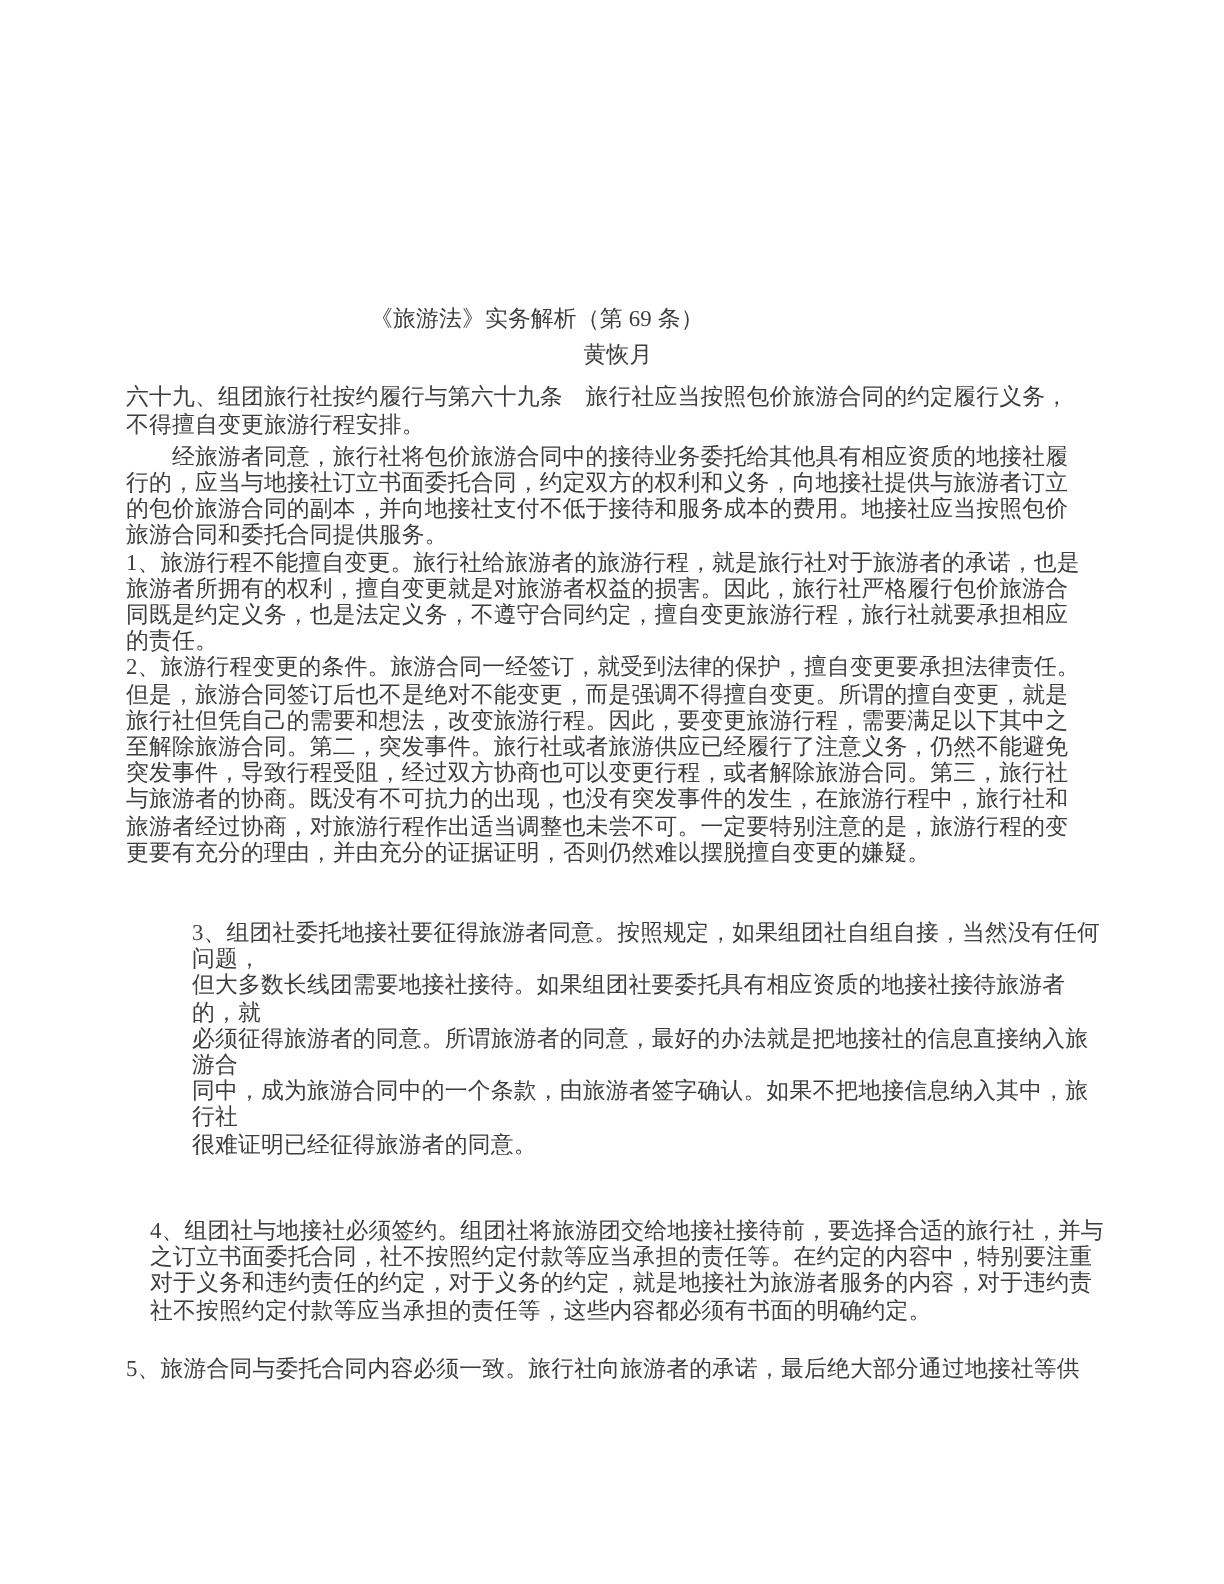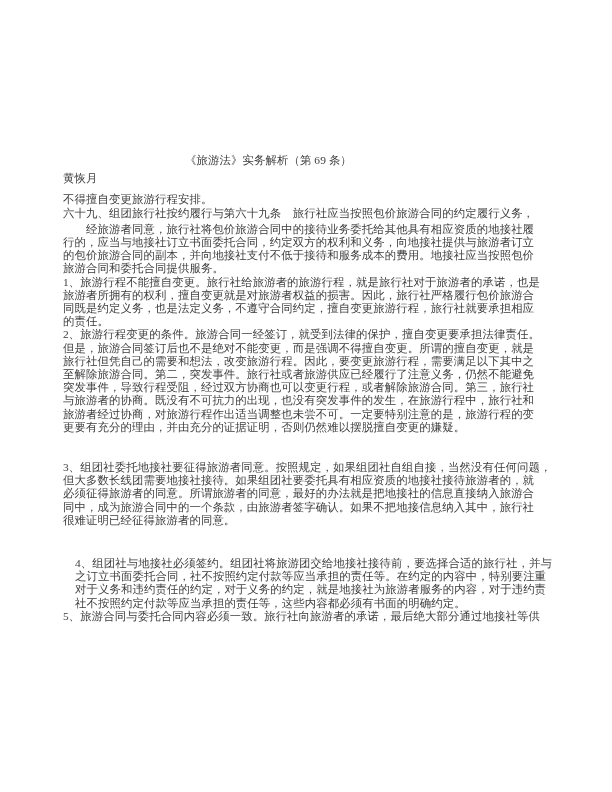--- a/index.html
+++ b/index.html
@@ -24,42 +24,43 @@
     font-size: 11.4px;
     line-height: 13.2px;
     letter-spacing: 0.1px;
   }
   .doc-title {
     padding-left: 122px;
     white-space: nowrap;
   }
   .doc-author {
     margin-top: 5px;
+    text-align: center;
   }
   .paragraph { }
   .paragraph:nth-child(1) { margin-top: 8px; }
   .paragraph:nth-child(2) { margin-top: 3px; }
-  .paragraph:nth-child(5) { margin-top: 27px; }
+  .paragraph:nth-child(5) { margin-top: 27px; margin-left: 33px; }
   .paragraph:nth-child(6) { margin-top: 30px; margin-left: 12px; }
-  .paragraph:nth-child(7) { }
+  .paragraph:nth-child(7) { margin-top: 16px; }
   .text-line {
     white-space: pre-wrap;
   }
 </style>
 </head>
 <body>
 
 <div class="page">
   <div class="content">
     <div class="doc-title">《旅游法》实务解析（第 69 条）</div>
     <div class="doc-author">黄恢月</div>
     <div id="paragraphs">
         <div class="paragraph">
+          <div class="text-line">六十九、组团旅行社按约履行与第六十九条　旅行社应当按照包价旅游合同的约定履行义务，</div>
           <div class="text-line">不得擅自变更旅游行程安排。</div>
-          <div class="text-line">六十九、组团旅行社按约履行与第六十九条　旅行社应当按照包价旅游合同的约定履行义务，</div>
         </div>
         <div class="paragraph">
           <div class="text-line">　　经旅游者同意，旅行社将包价旅游合同中的接待业务委托给其他具有相应资质的地接社履</div>
           <div class="text-line">行的，应当与地接社订立书面委托合同，约定双方的权利和义务，向地接社提供与旅游者订立</div>
           <div class="text-line">的包价旅游合同的副本，并向地接社支付不低于接待和服务成本的费用。地接社应当按照包价</div>
           <div class="text-line">旅游合同和委托合同提供服务。</div>
         </div>
         <div class="paragraph">
           <div class="text-line">1、旅游行程不能擅自变更。旅行社给旅游者的旅游行程，就是旅行社对于旅游者的承诺，也是</div>
           <div class="text-line">旅游者所拥有的权利，擅自变更就是对旅游者权益的损害。因此，旅行社严格履行包价旅游合</div>

